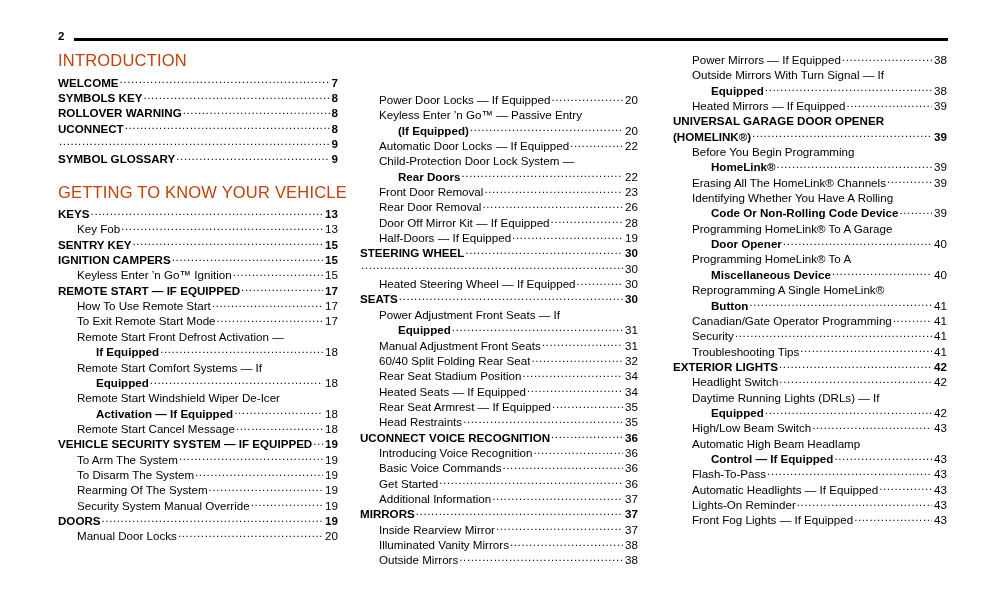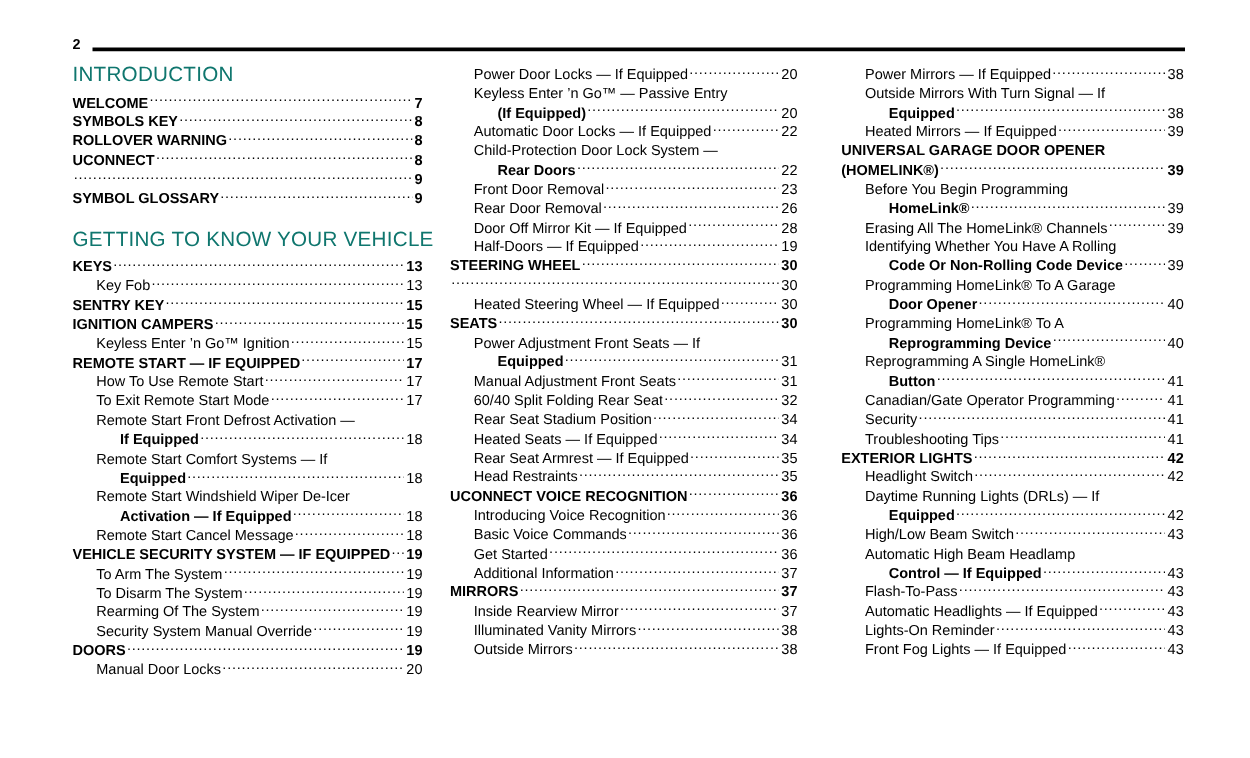--- a/index.html
+++ b/index.html
@@ -49,31 +49,31 @@
     position: absolute;
     left: 0;
     top: 52px;
     width: 1000px;
     display: flex;
   }
   .col {
     box-sizing: border-box;
   }
   .col-1 { width: 338px; padding-left: 58px; padding-right: 0px; }
-  .col-2 { width: 305px; padding-left: 22px; padding-right: 0px; }
+  .col-2 { width: 305px; padding-left: 22px; padding-right: 0px; margin-top: 40px; }
   .col-3 { width: 357px; padding-left: 30px; padding-right: 53px; }
 
   .col-1 .inner { width: 280px; }
   .col-2 .inner { width: 278px; }
   .col-3 .inner { width: 274px; }
 
   
   .section-head {
     font-size: 16.5px;
-    color: #0f766e;
+    color: #c2410c;
     letter-spacing: 0.2px;
     font-weight: 400;
     line-height: 1;
     margin-bottom: 6px;
     white-space: nowrap;
   }
   .section-head.spaced { margin-top: 17px; }
 
   
   .toc-entry {
@@ -480,21 +480,21 @@
           </div>
           <div class="toc-entry lvl2">
             <span class="label">Door Opener</span>
             <span class="leader"></span>
             <span class="pg">40</span>
           </div>
           <div class="toc-entry lvl1 nopage">
             <span class="label">Programming HomeLink® To A</span>
           </div>
           <div class="toc-entry lvl2">
-            <span class="label">Reprogramming Device</span>
+            <span class="label">Miscellaneous Device</span>
             <span class="leader"></span>
             <span class="pg">40</span>
           </div>
           <div class="toc-entry lvl1 nopage">
             <span class="label">Reprogramming A Single HomeLink®</span>
           </div>
           <div class="toc-entry lvl2">
             <span class="label">Button</span>
             <span class="leader"></span>
             <span class="pg">41</span>

